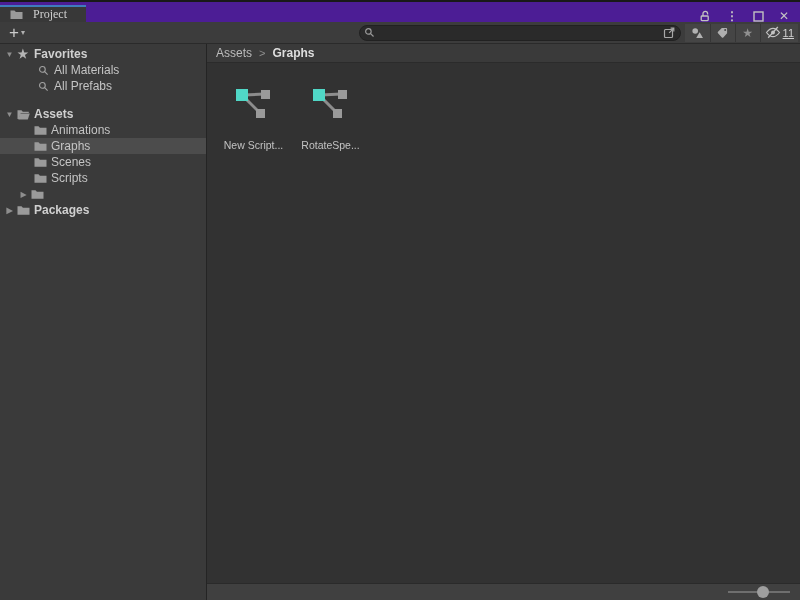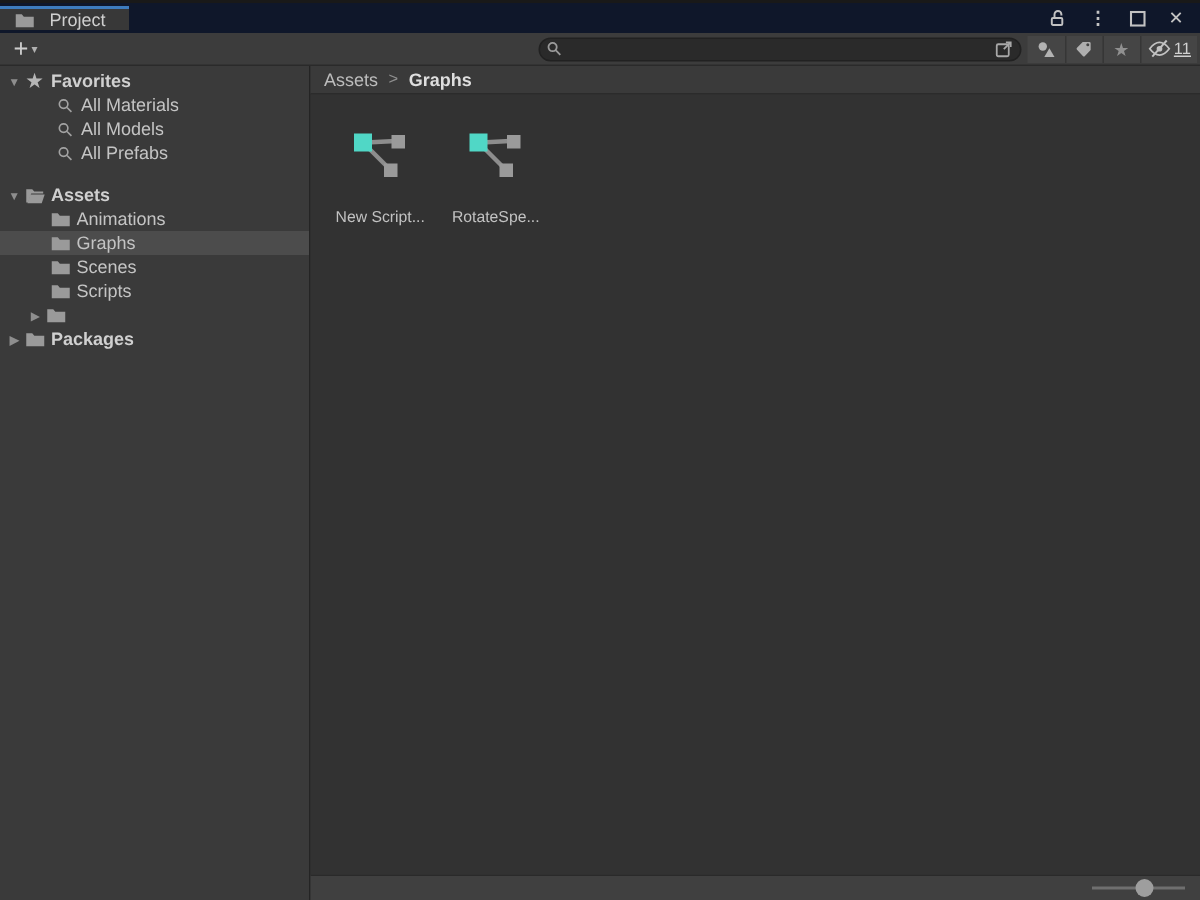--- a/index.html
+++ b/index.html
@@ -1,20 +1,20 @@
 <!DOCTYPE html>
 <html><head>
 <meta charset="utf-8">
 <style>
   * { margin:0; padding:0; box-sizing:border-box; }
   html,body { width:800px; height:600px; background:#282828; font-family:"Liberation Sans",sans-serif; overflow:hidden; }
   .window { width:800px; height:600px; display:flex; flex-direction:column; background:#282828; }
 
   
-  .tabstrip { height:22px; background:#0f172a; border-top:2px solid #191919; display:flex; align-items:center; flex:none; }
+  .tabstrip { height:22px; background:#4c1d95; border-top:2px solid #191919; display:flex; align-items:flex-end; flex:none;font-family:Liberation Serif, serif; }
   .tab { width:86px; background:#383838; border-top:2px solid #3e7cbd; display:flex; align-items:center; gap:6px; padding:0 9px; color:#cfcfcf; font-size:12px; }
   .win-controls { margin-left:auto; display:flex; align-items:center; gap:15px; padding-right:11px; color:#c4c4c4; }
   .win-controls .glyph { font-size:12px; line-height:1; cursor:default; }
   .kebab { font-weight:bold; font-size:13px; }
 
   
   .toolbar { height:22px; background:#3c3c3c; border-bottom:1px solid #2a2a2a; display:flex; align-items:center; padding:0 2px; flex:none; }
   .plus-btn { display:flex; align-items:center; gap:2px; padding:0 7px; height:100%; color:#cccccc; }
   .plus-sign { font-size:17px; line-height:18px; }
   .plus-caret { font-size:8px; color:#b0b0b0; }
@@ -152,29 +152,20 @@
         </span>
         <span class="row-label">All Materials</span>
       </div>
       <div class="row pl30">
         <span class="islot">
           <svg width="11" height="11" viewBox="0 0 12 12">
               <circle cx="4.8" cy="4.8" r="3.1" fill="none" stroke="#a2a2a2" stroke-width="1.2"></circle>
               <line x1="7.3" y1="7.3" x2="10.5" y2="10.5" stroke="#a2a2a2" stroke-width="1.2"></line>
             </svg>
         </span>
-        <span class="row-label">All Models</span>
-      </div>
-      <div class="row pl30">
-        <span class="islot">
-          <svg width="11" height="11" viewBox="0 0 12 12">
-              <circle cx="4.8" cy="4.8" r="3.1" fill="none" stroke="#a2a2a2" stroke-width="1.2"></circle>
-              <line x1="7.3" y1="7.3" x2="10.5" y2="10.5" stroke="#a2a2a2" stroke-width="1.2"></line>
-            </svg>
-        </span>
         <span class="row-label">All Prefabs</span>
       </div>
 
       <div class="spacer12"></div>
 
       <div class="row bold pl3">
         <span class="exp">▼</span>
         <span class="islot">
           <svg width="13" height="11" viewBox="0 0 13 11">
               <path d="M0.5 1.2 h4 l1.3 1.5 h6 v1.3 h-8 l-2 6 h-1.3 z" fill="#9a9a9a"></path>

